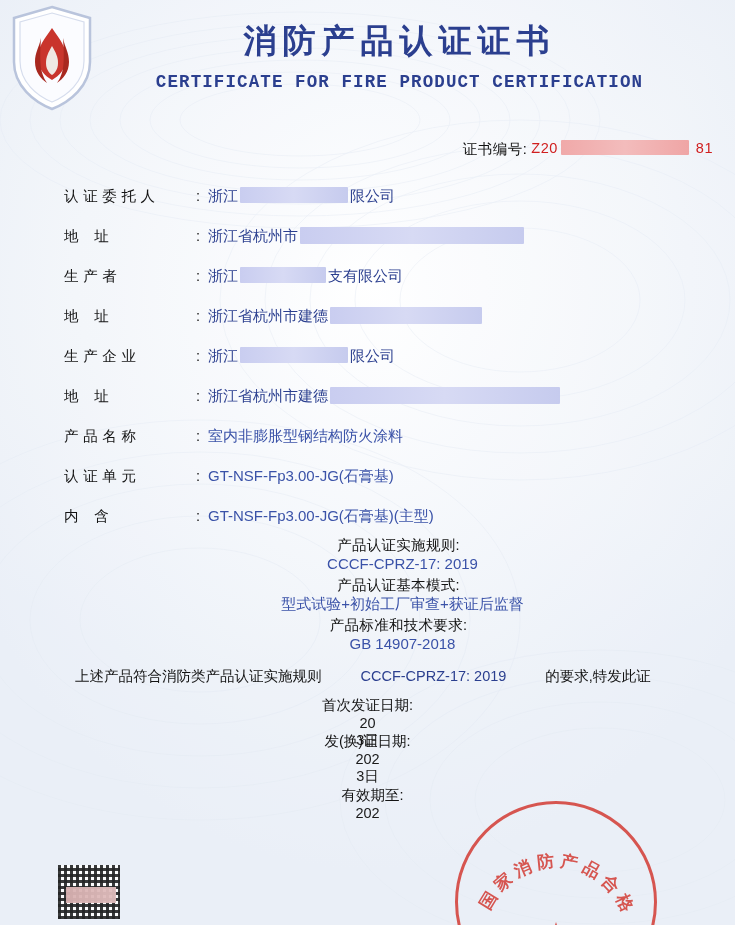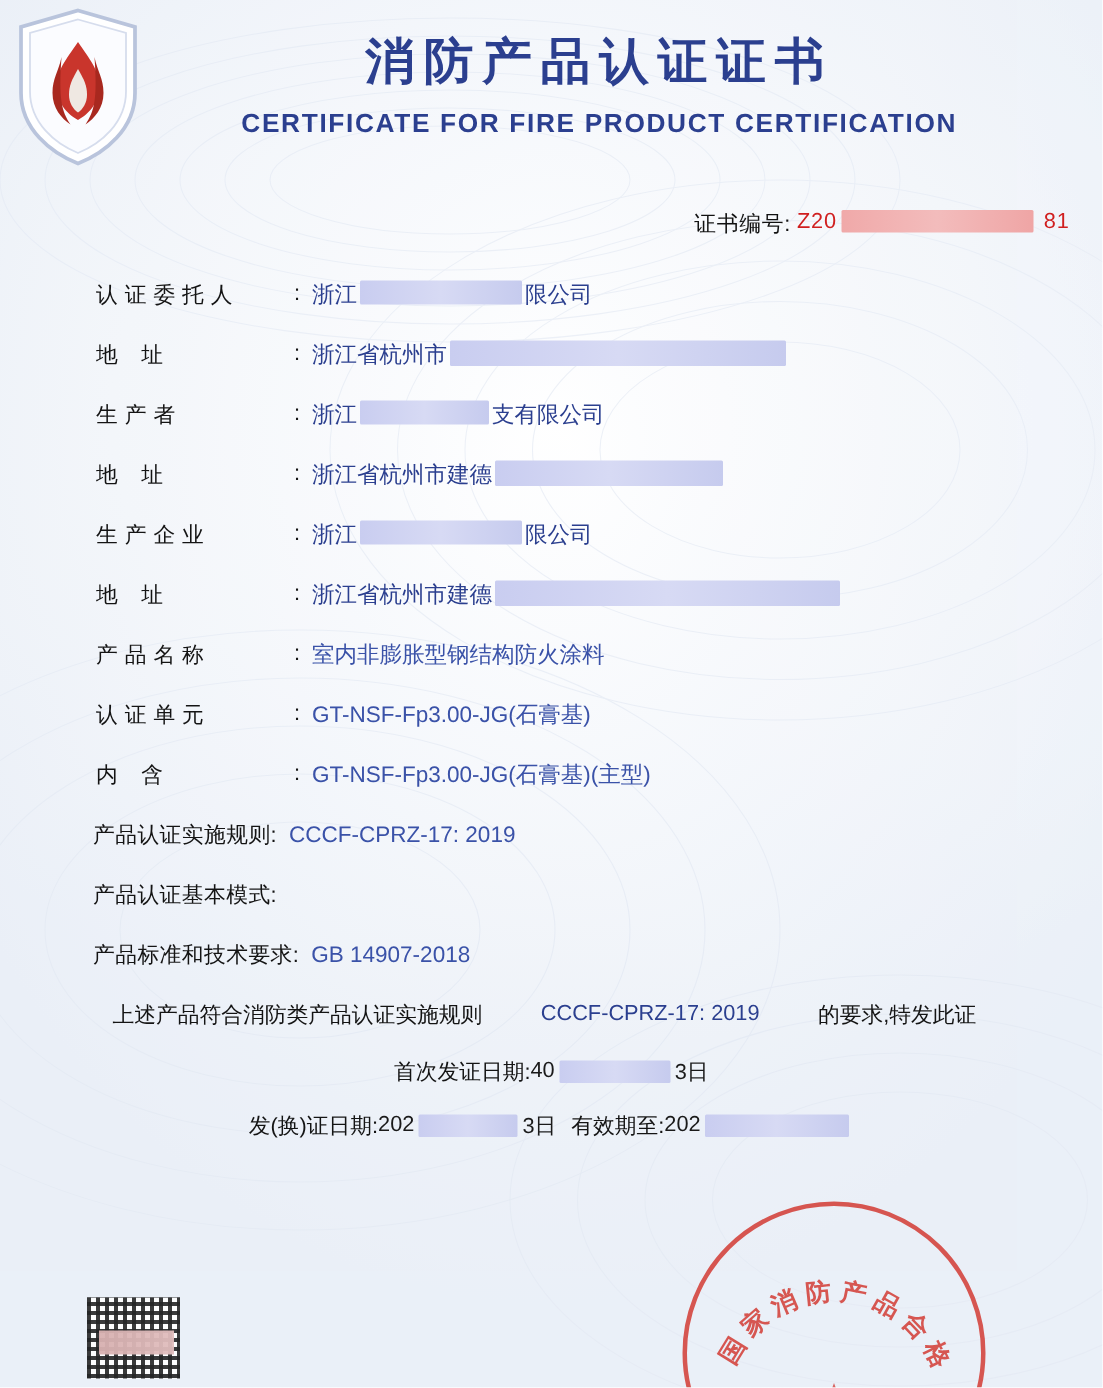--- a/index.html
+++ b/index.html
@@ -55,21 +55,21 @@
     font-family: "DejaVu Serif", "Liberation Serif", serif;
     font-size: 33px;
     font-weight: bold;
     letter-spacing: 6px;
     color: #2b3f8f;
     line-height: 1.3;
     white-space: nowrap;
   }
   .title-en {
     margin-top: 9px;
-    font-family: Liberation Sans, sans-serif;
+    font-family: Liberation Mono, monospace;
     font-size: 17.5px;
     font-weight: bold;
     letter-spacing: 1.1px;
     color: #2b3f8f;
     white-space: nowrap;
   }
 
   
   .cert-no-row {
     position: absolute;
@@ -141,20 +141,21 @@
   }
   .row .value.blueish {
     color: #3a52a8;
   }
 
   .wide .label {
     width: auto;
   }
   .wide {
     padding-left: 62px;
+    flex-direction: column;
   }
   .wide .value {
     margin-left: 8px;
   }
 
   
   .statement {
     display: flex;
     align-items: center;
     height: 40px;
@@ -166,25 +167,26 @@
   }
   .statement .hl {
     color: #2b3f8f;
     margin: 0 4px;
   }
 
   
   .date-line {
     display: flex;
     align-items: center;
-    justify-content: center;
+    justify-content: space-between;
     height: 36px;
     font-size: 14.5px;
     color: #141414;
     white-space: nowrap;
+    flex-direction: column;
   }
   .date-line .seg {
     display: flex;
     align-items: center;
   }
   .date-line .num {
     color: #1a1a1a;
   }
 
   
@@ -387,36 +389,37 @@
       <span class="value blueish">GT-NSF-Fp3.00-JG(石膏基)(主型)</span>
     </div>
 
     <div class="row wide">
       <span class="label">产品认证实施规则:</span>
       <span class="value blueish">CCCF-CPRZ-17: 2019</span>
     </div>
 
     <div class="row wide">
       <span class="label">产品认证基本模式:</span>
+      <span class="value blueish">型式试验+初始工厂审查+获证后监督</span>
     </div>
 
     <div class="row wide">
       <span class="label">产品标准和技术要求:</span>
       <span class="value blueish">GB 14907-2018</span>
     </div>
 
     <div class="statement">
       <span>上述产品符合消防类产品认证实施规则</span>
       <span class="hl">CCCF-CPRZ-17: 2019</span>
       <span>的要求,特发此证</span>
     </div>
 
     <div class="date-line">
       <span class="seg">首次发证日期:</span>
-      <span class="num">40</span>
+      <span class="num">20</span>
       <span class="redact blue" style="width:74px;height:15px;margin:0 3px;"></span>
       <span class="num">3日</span>
     </div>
 
     <div class="date-line">
       <span class="seg">发(换)证日期:</span>
       <span class="num">202</span>
       <span class="redact blue" style="width:66px;height:15px;margin:0 3px;"></span>
       <span class="num">3日</span>
       <span class="seg" style="margin-left:10px;">有效期至:</span>

